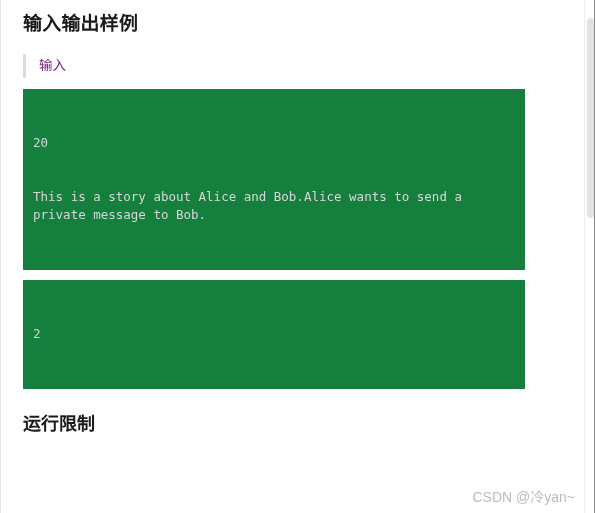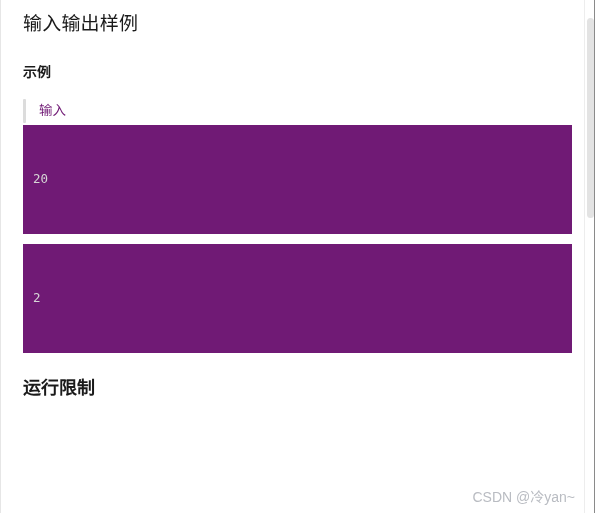--- a/index.html
+++ b/index.html
@@ -34,21 +34,21 @@
     padding: 0 0 0 0;
     box-sizing: border-box;
   }
 
   
   .h-main {
     margin: 0;
     padding: 11px 0 0 22px;
     font-size: 19px;
     line-height: 26px;
-    font-weight: normal;
+    font-weight: bold;
     color: #1a1a1a;
     letter-spacing: 0.2px;
   }
   .h-sub {
     margin: 0;
     padding: 25px 0 0 22px;
     font-size: 14px;
     line-height: 20px;
     font-weight: bold;
     color: #1a1a1a;
@@ -79,24 +79,24 @@
     padding: 2px 0 2px 13px;
     font-size: 13.5px;
     line-height: 20px;
     color: #701a75;
   }
   .q-input { margin-top: 17px; }
   .q-output { margin-top: 18px; }
 
   
   .codeblock {
-    margin: 2px 0 0 22px;
-    width: 549px;
+    margin: 11px 0 0 22px;
+    width: 502px;
     box-sizing: border-box;
-    background: #701a75;
+    background: #15803d;
     color: #d6d6d6;
     font-family: "DejaVu Sans Mono", "Liberation Mono", monospace;
     font-size: 12.5px;
     line-height: 18px;
     padding: 9px 10px 10px 10px;
     white-space: pre-wrap;
     word-break: break-word;
     overflow: hidden;
   }
   .codeblock.out { margin-top: 10px; }
@@ -143,29 +143,29 @@
   }
 </style>
 </head>
 <body>
 
 <div id="page">
   <div id="content">
 
     <h2 class="h-main">输入输出样例</h2>
 
-    <h3 class="h-sub">示例</h3>
 
     <div class="quote q-input">
       <div class="quote-bar"></div>
       <div class="quote-text">输入</div>
     </div>
 
     <div class="codeblock">
       <span class="code-line">20</span>
+      <span class="code-line">This is a story about Alice and Bob.Alice wants to send a private message to Bob.</span>
     </div>
 
 
     <div class="codeblock out">
       <span class="code-line">2</span>
     </div>
 
     <h2 class="h-limit">运行限制</h2>
 
   </div>

